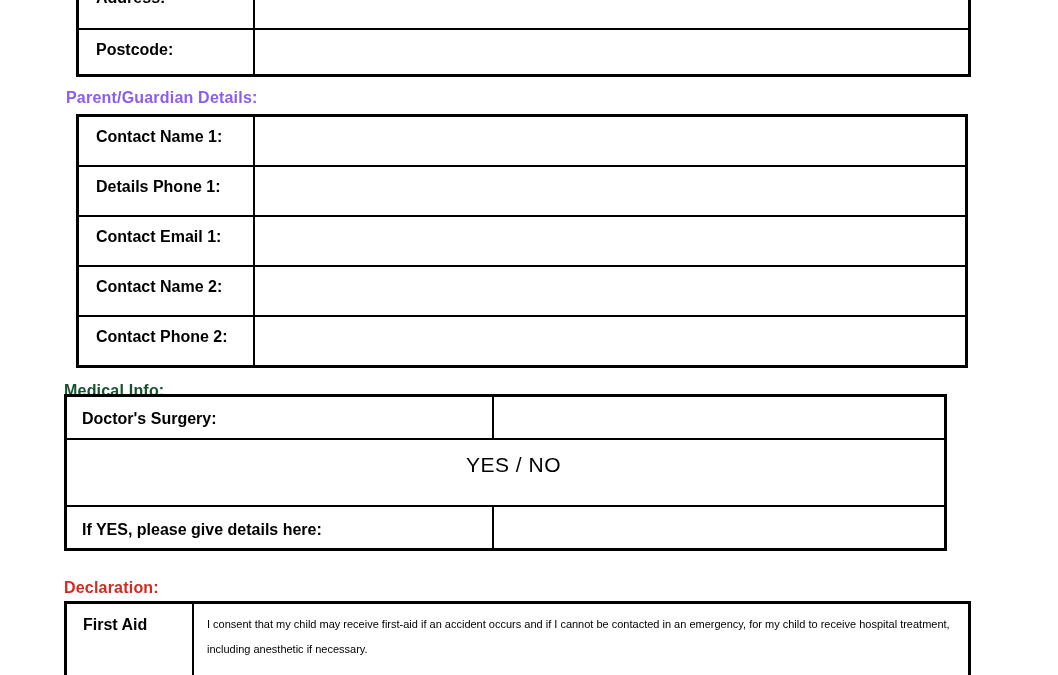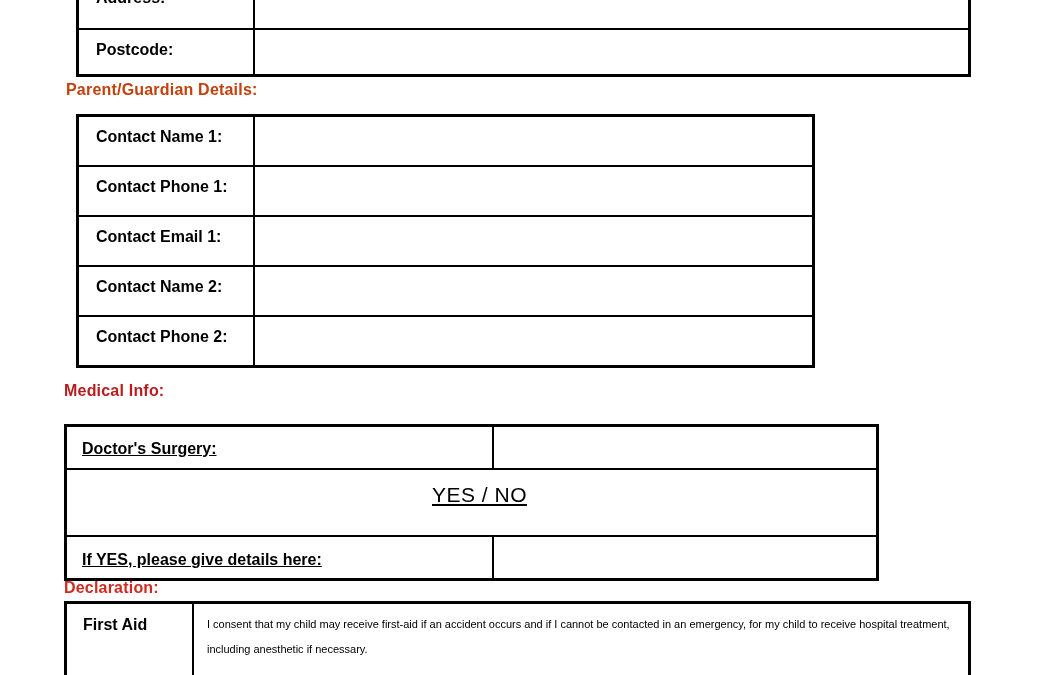--- a/index.html
+++ b/index.html
@@ -34,27 +34,27 @@
   .value { flex: 1; }
 
   
   .top-table { left: 76px; top: -26px; width: 895px; }
   .top-table .label { width: 176px; padding: 12px 8px 0 17px; }
   .row-address { height: 53px; }
   .row-postcode { height: 44px; gap: 32px; }
   .row-postcode .label { padding-top: 11px; }
 
   
-  .parent-table { left: 76px; top: 114px; width: 739px; }
+  .parent-table { left: 76px; top: 114px; width: 892px; }
   .parent-table .label { width: 176px; padding: 11px 8px 0 17px; }
   .parent-table .row { height: 50px; }
   .parent-table .row:last-child { height: 48px; }
 
   
-  .medical-table { left: 64px; top: 424px; width: 815px; text-decoration: underline; }
+  .medical-table { left: 64px; top: 394px; width: 883px; }
   .medical-table .label { width: 427px; padding: 12px 10px 0 15px; line-height: 20px; }
   .row-surgery { height: 43px; }
   .row-conditions { height: 67px; }
   .row-details { height: 41px; }
   .row-details .label { padding-top: 13px; }
   .yesno {
     font-size: 21px;
     font-weight: normal;
     padding: 13px 0 0 16px;
     letter-spacing: 0.5px;
@@ -87,46 +87,46 @@
     <div class="row row-address divided">
       <div class="cell label">Address:</div>
       <div class="cell value"></div>
     </div>
     <div class="row row-postcode">
       <div class="cell label">Postcode:</div>
       <div class="cell value"></div>
     </div>
   </div>
 
-  <div class="heading" style="left:66px; top:81px; color:#c2410c;">Parent/Guardian Details:</div>
+  <div class="heading" style="left:66px; top:89px; color:#8b5cf6;">Parent/Guardian Details:</div>
 
   <div class="tbl parent-table">
     <div class="row divided">
       <div class="cell label">Contact Name 1:</div>
       <div class="cell value"></div>
     </div>
     <div class="row divided">
-      <div class="cell label">Contact Phone 1:</div>
+      <div class="cell label">Details Phone 1:</div>
       <div class="cell value"></div>
     </div>
     <div class="row divided">
       <div class="cell label">Contact Email 1:</div>
       <div class="cell value"></div>
     </div>
     <div class="row divided">
       <div class="cell label">Contact Name 2:</div>
       <div class="cell value"></div>
     </div>
     <div class="row">
       <div class="cell label">Contact Phone 2:</div>
       <div class="cell value"></div>
     </div>
   </div>
 
-  <div class="heading" style="left:64px; top:382px; color:#b91c1c;">Medical Info:</div>
+  <div class="heading" style="left:64px; top:382px; color:#14532d;">Medical Info:</div>
 
   <div class="tbl medical-table">
     <div class="row row-surgery divided">
       <div class="cell label">Doctor's Surgery:</div>
       <div class="cell value"></div>
     </div>
     <div class="row row-conditions divided">
       <div class="cell value yesno">YES / NO</div>
     </div>
     <div class="row row-details">

